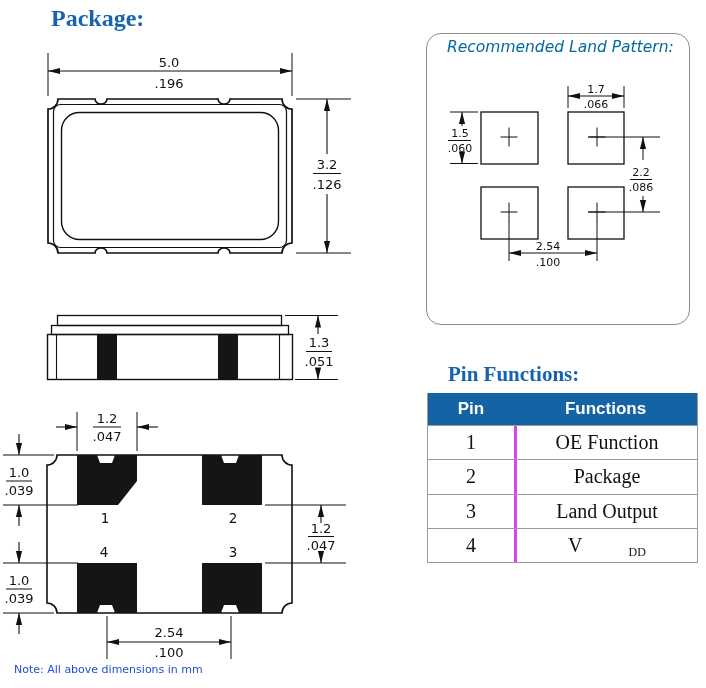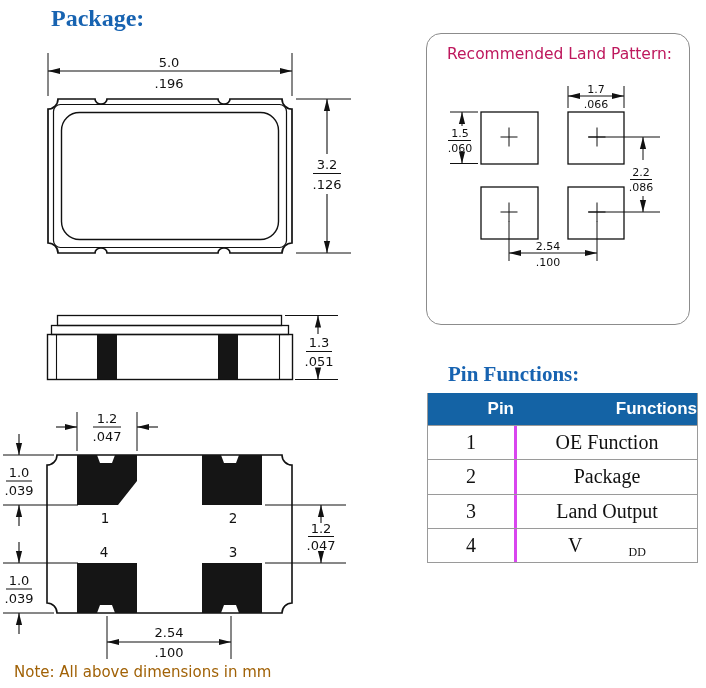--- a/index.html
+++ b/index.html
@@ -14,44 +14,44 @@
   }
   .pin-title{
     left:448px;top:362px;
     font-family:"Liberation Serif",serif;font-weight:bold;font-size:21px;color:#1763b1;
   }
   .land-box{
     left:426px;top:33px;width:264px;height:292px;box-sizing:border-box;
     border:1.5px solid #8c8c8c;border-radius:15px;background:#fff;
   }
   .land-title{
-    position:absolute;left:20px;top:11px;
-    font-family:"DejaVu Sans",sans-serif;font-size:15.5px;color:#be185d;white-space:nowrap;
+    position:absolute;left:20px;top:4px;
+    font-family:"DejaVu Sans",sans-serif;font-size:15.5px;color:#0369a1;white-space:nowrap;font-style:italic;
   }
   .note{
     left:14px;top:663px;
-    font-family:"DejaVu Sans",sans-serif;font-size:15px;color:#a16207;
+    font-family:"DejaVu Sans",sans-serif;font-size:11px;color:#1d4ed8;
   }
   svg.drawing{position:absolute;left:0;top:0;}
   svg .ln{stroke:#111;fill:none;}
   svg text{fill:#111;font-family:"DejaVu Sans",sans-serif;}
   .dim{font-size:13px;text-anchor:middle;}
   .dim-sm{font-size:11px;text-anchor:middle;}
   .pinlbl{font-size:13.5px;text-anchor:middle;}
 
   .pin-table{
     left:427px;top:393px;width:271px;box-sizing:border-box;
     border:1px solid #9a9a9a;border-top:none;background:#fff;
   }
   .thead{
     display:grid;grid-template-columns:86px 1fr;height:32px;
     background:#1463a5;color:#ffffff;
     font-family:"Liberation Sans",sans-serif;font-weight:bold;font-size:17px;
   }
-  .th{text-align:right;line-height:32px;}
+  .th{text-align:center;line-height:32px;}
   .tr{
     display:grid;grid-template-columns:86px 1fr;height:33.25px;
     border-top:1px solid #9a9a9a;
     font-family:"Liberation Serif",serif;font-size:20px;color:#111;
   }
   .td{text-align:center;line-height:33px;overflow:hidden;}
   .td.fn{border-left:3px solid #d946ef;}
   sub.vdd{font-size:12px;vertical-align:-4px;line-height:0;margin-left:46px;}
 </style>
 </head>

